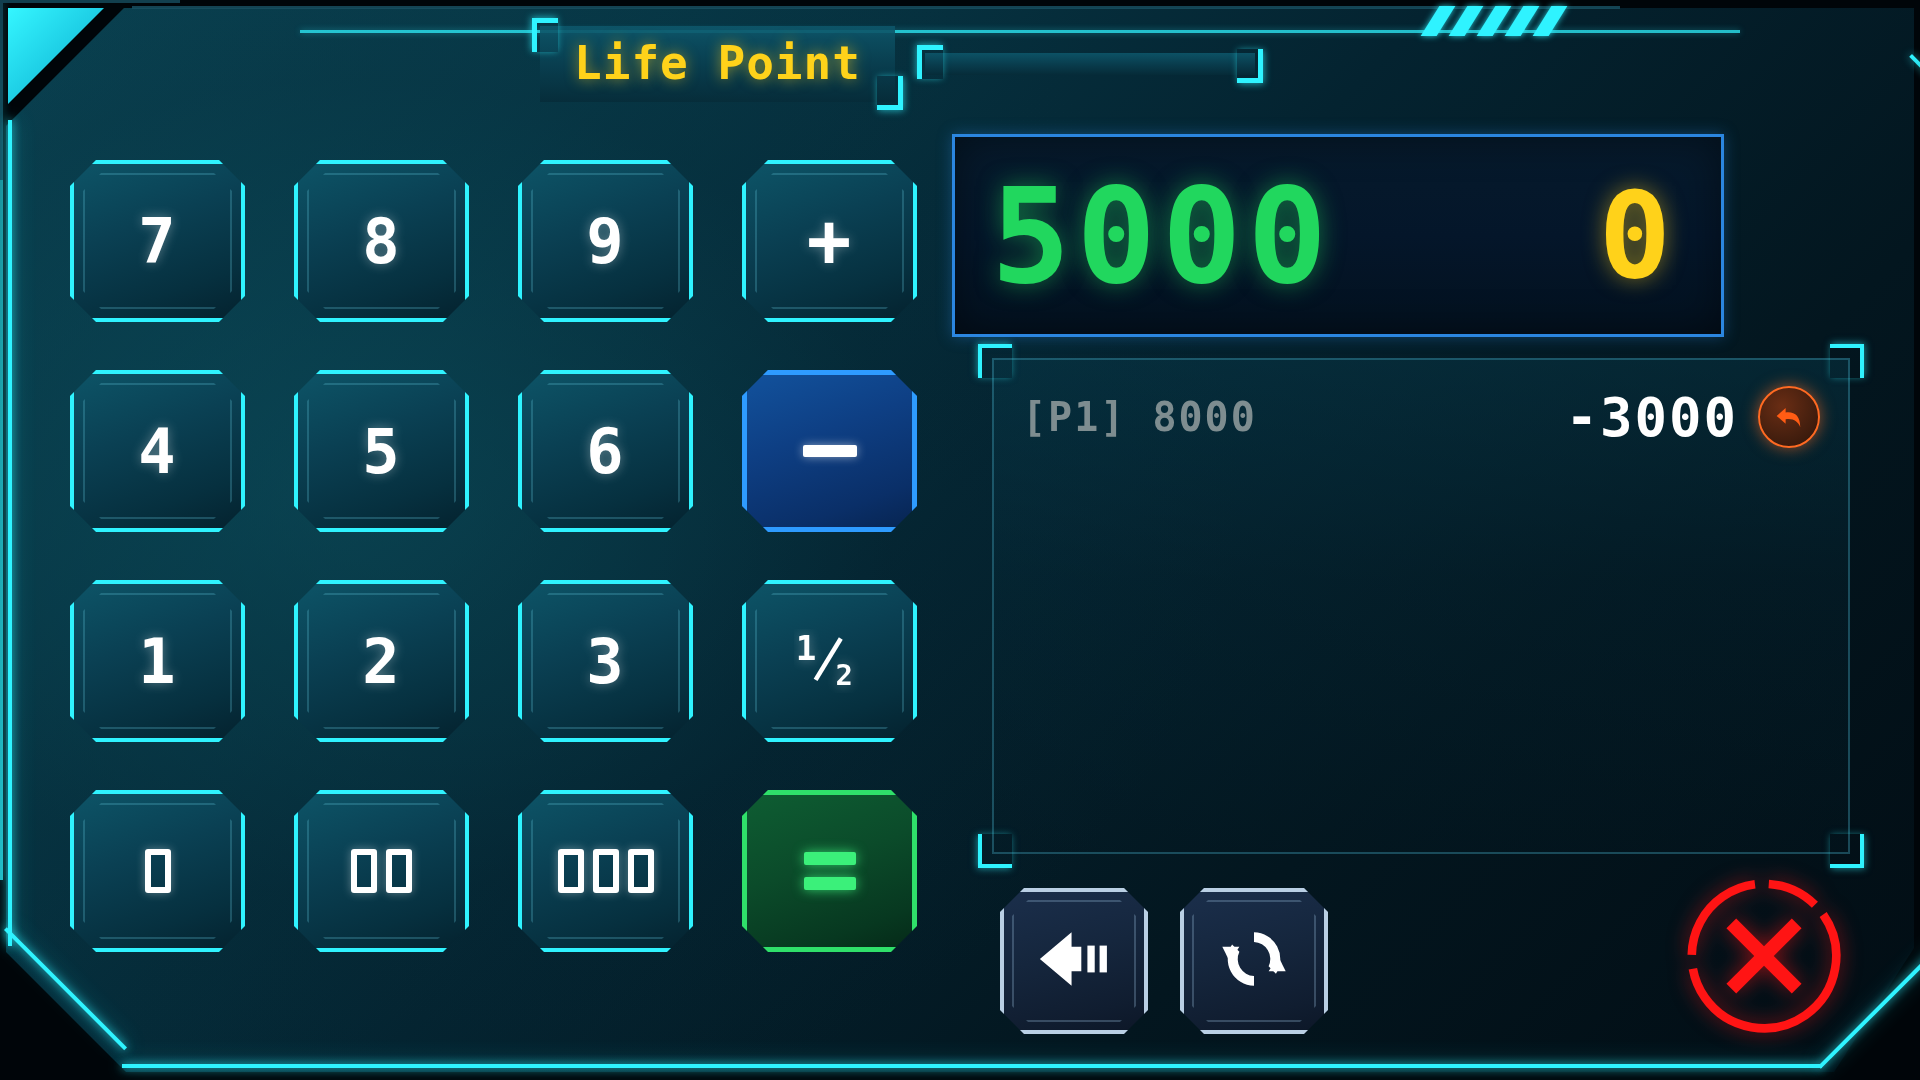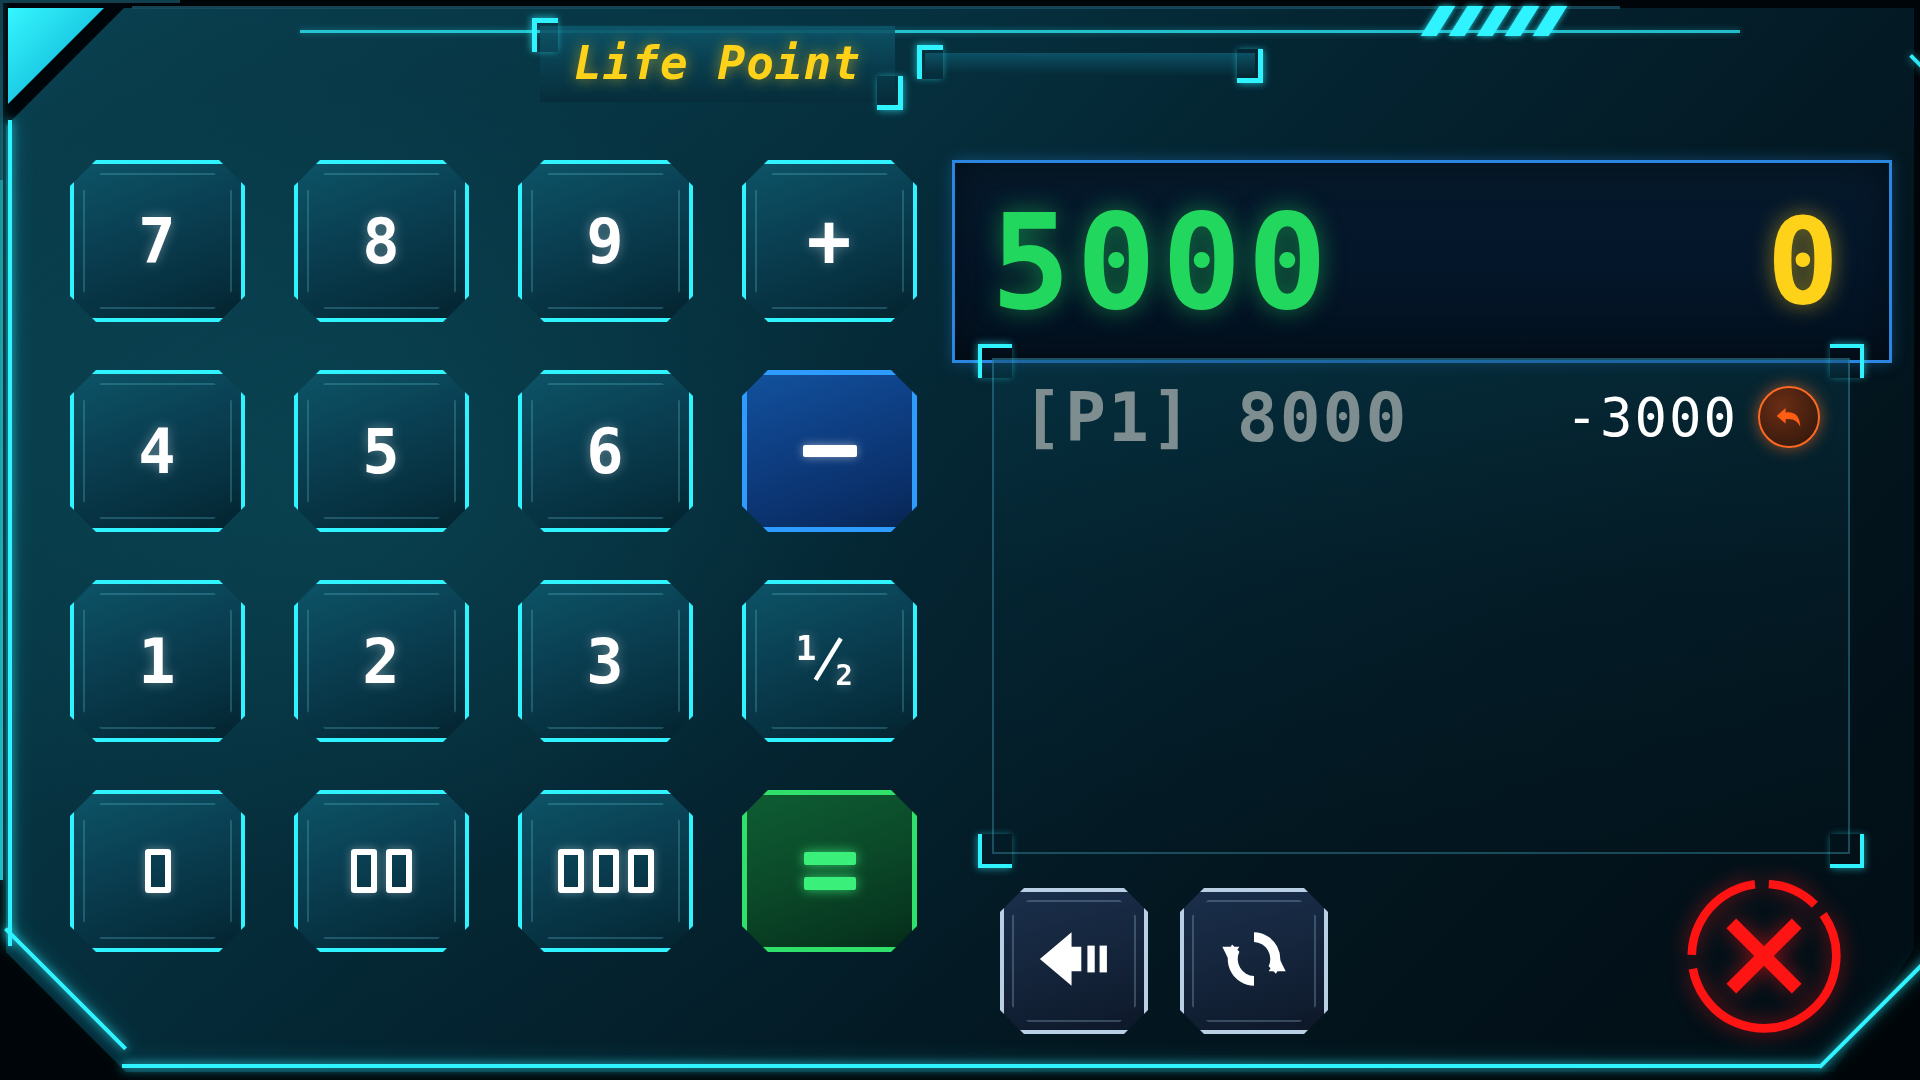--- a/index.html
+++ b/index.html
@@ -104,21 +104,20 @@
     position: absolute; left: 300px; top: 30px; right: 180px; height: 3px;
     background: rgba(47,243,255,0.75);
     box-shadow: 0 0 6px rgba(47,243,255,0.35);
   }
 
   
   #tab-bar {
     position: absolute; left: 540px; top: 26px;
     display: flex; gap: 30px; align-items: center;
     z-index: 20;
-    font-style: italic;
   }
   .tab {
     position: relative;
     padding: 10px 34px 12px 34px;
     min-width: 330px;
     text-align: center;
     font-size: 46px;
     letter-spacing: 1px;
     font-weight: 700;
     background: linear-gradient(180deg, rgba(13,86,106,0.9) 0%, rgba(9,62,79,0.85) 55%, rgba(6,43,56,0.8) 100%);
@@ -191,22 +190,22 @@
   .glyph-minus { width: 54px; height: 12px; background: #fff; border-radius: 2px;
                  box-shadow: 0 0 10px rgba(255,255,255,0.5); }
   .glyph-plus { font-size: 74px; line-height: 0.7; }
   .glyph-equals { display: flex; flex-direction: column; gap: 12px; }
   .glyph-equals span { display: block; width: 52px; height: 13px; background: #3bf07a; border-radius: 2px;
                        box-shadow: 0 0 12px rgba(59,240,122,0.8); }
   .glyph-half { font-size: 50px; display: flex; align-items: center; }
 
   
   #display {
-    position: absolute; left: 952px; top: 160px;
-    width: 940px; height: 203px;
+    position: absolute; left: 952px; top: 134px;
+    width: 772px; height: 203px;
     background: linear-gradient(180deg, #061a2c 0%, #04162a 50%, #03111f 100%);
     border: 3px solid #2b86e0;
     box-shadow: 0 0 14px rgba(43,134,224,0.35), inset 0 0 40px rgba(0,0,0,0.45);
     display: flex; align-items: center; justify-content: space-between;
     padding: 0 46px 0 36px;
     z-index: 10;
   }
   #display-total {
     font-size: 132px; font-weight: 700;
     color: #21d75e;
@@ -239,25 +238,25 @@
            box-shadow: -1px 1px 7px rgba(47,243,255,0.5); }
   .lc-br { right: -14px; bottom: -14px; border-right: 4px solid #2ff3ff; border-bottom: 4px solid #2ff3ff;
            box-shadow: 1px 1px 7px rgba(47,243,255,0.5); }
 
   #log-list { padding: 22px 30px 0 30px; }
   .log-row {
     display: flex; align-items: center; justify-content: space-between;
     height: 74px;
   }
   .log-label {
-    font-size: 68px; font-weight: 700; color: #7e8d90; letter-spacing: 2px;
+    font-size: 40px; font-weight: 700; color: #7e8d90; letter-spacing: 2px;
   }
   .log-right { display: flex; align-items: center; gap: 20px; }
   .log-delta {
-    font-size: 54px; font-weight: 400; color: #ffffff; letter-spacing: 2px;
+    font-size: 54px; font-weight: 700; color: #ffffff; letter-spacing: 2px;
   }
   .undo-btn {
     width: 62px; height: 62px; border-radius: 50%;
     background: radial-gradient(circle at 38% 32%, #6a2d14 0%, #47200f 55%, #2d1409 100%);
     border: 2px solid #ff6a22;
     box-shadow: 0 0 16px rgba(255,106,34,0.6);
     display: flex; align-items: center; justify-content: center;
     cursor: pointer;
   }
   .undo-btn svg { width: 36px; height: 36px; }

